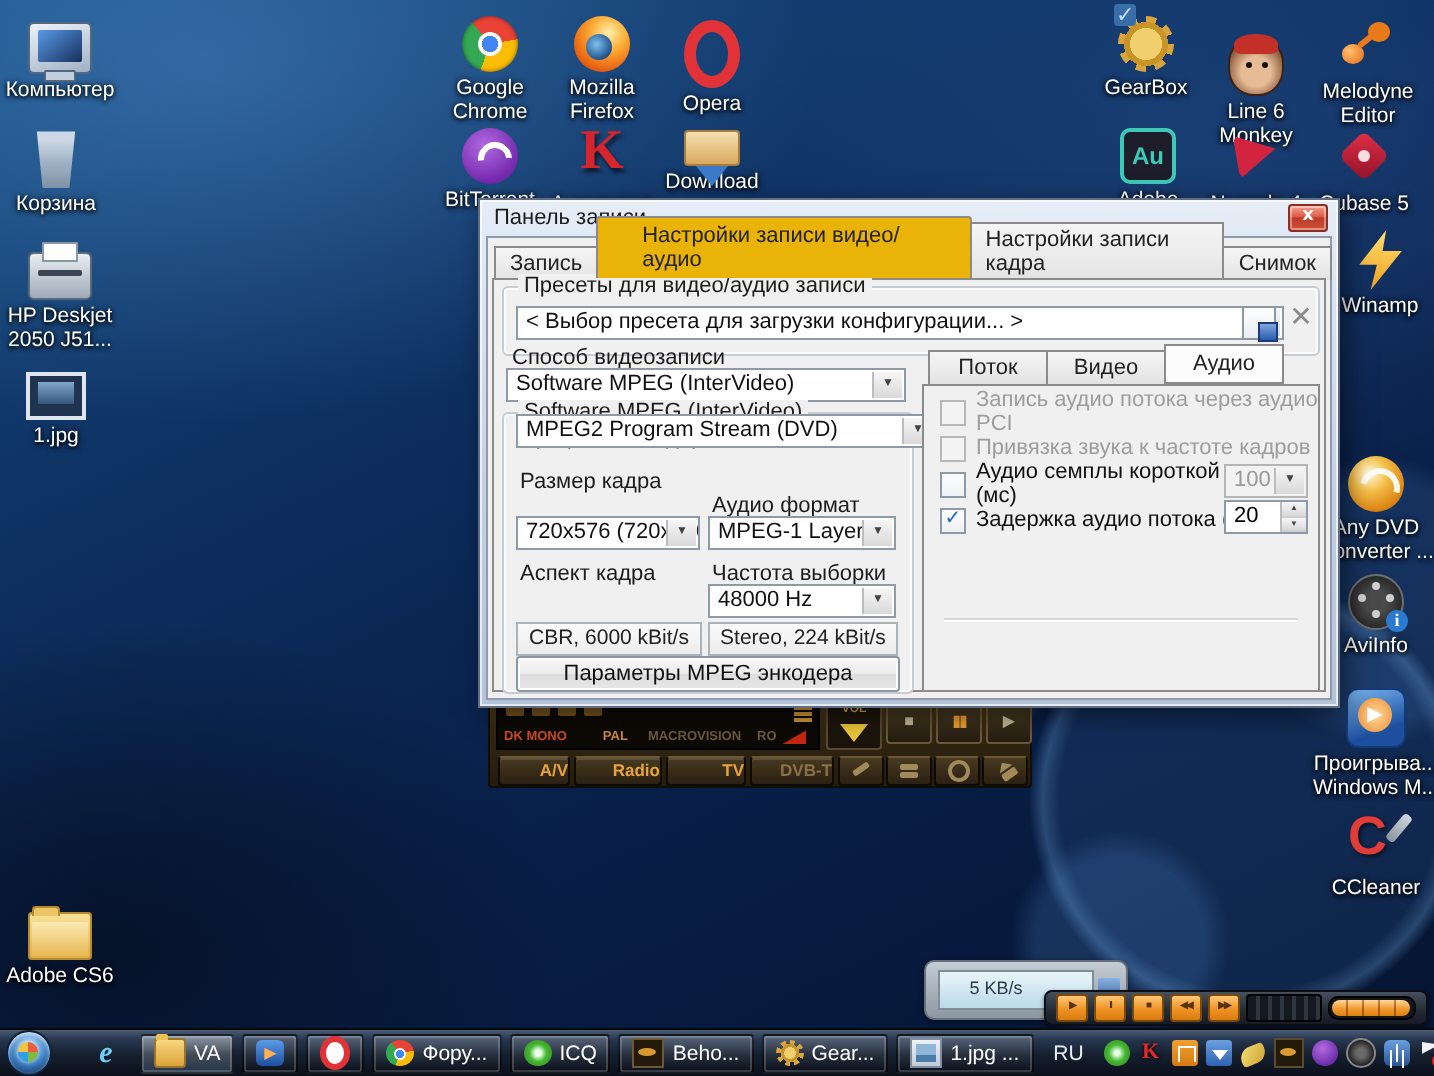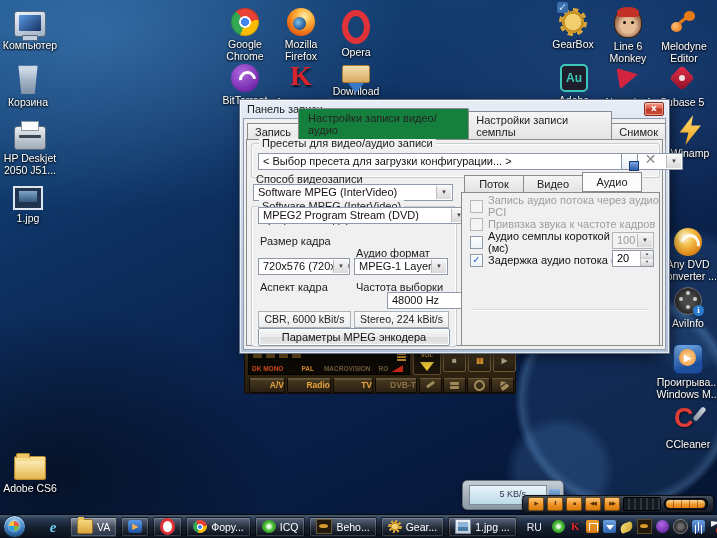--- a/index.html
+++ b/index.html
@@ -70,21 +70,21 @@
     box-shadow:3px 4px 12px rgba(0,0,0,.5), inset 0 0 0 1px rgba(255,255,255,.65);}
   .titlebar{height:18px;display:flex;align-items:center;padding:0 5px 0 7px;font-size:11px;color:#1c1c1c;}
   .wtitle{flex:1;}
   .closebtn{width:18px;height:12px;border:1px solid #8c2e1f;border-radius:2px;
     background:linear-gradient(#f2a394,#dd5a44 45%,#bb3a29 50%,#cf5135);color:#fff;
     font:bold 9px/11px "DejaVu Sans",sans-serif;text-align:center;box-shadow:inset 0 0 0 1px rgba(255,255,255,.4);}
   .client{position:absolute;left:3px;right:3px;top:18px;bottom:3px;background:#f0f0f0;border:1px solid #8f9cb0;}
   .dtabs{position:absolute;left:3px;top:1px;height:19px;display:flex;align-items:flex-end;}
   .tab{position:relative;font-size:11px;color:#222;padding:2px 7px 2px;border:1px solid #8b8b8b;border-bottom:none;
     background:linear-gradient(#f5f5f5,#e3e3e3);margin-right:-1px;top:1px;}
-  .tab.active{background:#15803d;padding:3px 9px 3px;top:0;z-index:3;border-top-left-radius:2px;border-top-right-radius:2px;}
+  .tab.active{background:#eab308;padding:3px 22px 3px;top:0;z-index:3;border-top-left-radius:2px;border-top-right-radius:2px;}
   .page{position:absolute;left:2px;right:2px;top:20px;bottom:3px;border:1px solid #8b8b8b;background:#f0f0f0;}
   .group{position:absolute;border:1px solid #c6ccd2;border-radius:3px;box-shadow:inset 0 0 0 1px #fdfdfd;}
   .glabel{position:absolute;top:-7px;left:7px;background:#f0f0f0;padding:0 3px;font-size:11px;color:#1c1c1c;}
   .lbl{position:absolute;font-size:11px;color:#1c1c1c;white-space:nowrap;}
   .combo{position:absolute;height:17px;background:#fff;border:1px solid #8e9aa7;font-size:11px;color:#111;
     line-height:15px;padding-left:4px;white-space:nowrap;overflow:hidden;box-sizing:border-box;}
   .combo .arr{position:absolute;right:1px;top:1px;bottom:1px;width:14px;border-left:1px solid #bcbcbc;
     background:linear-gradient(#f6f6f6,#d9d9d9);color:#444;font-size:6px;line-height:13px;text-align:center;}
   .combo.dis{background:#f2f2f2;color:#9a9a9a;border-color:#b5b5b5;}
   .readout{position:absolute;height:15px;border:1px solid #aab2ba;background:linear-gradient(#fbfbfb,#ececec);
@@ -135,21 +135,21 @@
   .tvbtn.dim{color:#8a7048;}
   .tvibtn{position:absolute;top:31px;width:21px;height:13px;background:linear-gradient(#483a20,#2a2012);border:1px solid #0e0a05;border-top-color:#6b5836;border-radius:2px;}
   .tvibtn::after{content:"";position:absolute;left:6px;top:4px;width:9px;height:3px;background:#a08a5a;transform:rotate(-35deg);border-radius:1px;}
   .tvibtn.v2::after{transform:none;box-shadow:0 4px 0 #a08a5a;top:3px;}
   .tvibtn.v3::after{width:7px;height:7px;background:transparent;border:2px solid #a08a5a;border-radius:50%;top:1px;}
   .tvibtn.v4::after{width:0;height:0;background:transparent;border-left:4px solid transparent;border-right:4px solid transparent;border-bottom:4px solid #a08a5a;box-shadow:0 5px 0 #a08a5a;top:2px;}
   
   .speed{position:absolute;left:462px;top:480px;width:100px;height:28px;z-index:6;border-radius:5px;
     background:linear-gradient(#c4cdd5,#8d97a1);border:1px solid #66707a;box-shadow:0 1px 3px rgba(0,0,0,.45);}
   .speed-lcd{position:absolute;left:6px;top:4px;right:16px;bottom:4px;background:linear-gradient(#eaf5fa,#bcd9e8);
-    border:1px solid #7d8d99;font-size:9px;color:#2a3a48;text-align:right;padding:3px 20px 0 0;}
+    border:1px solid #7d8d99;font-size:9px;color:#2a3a48;text-align:center;padding:3px 20px 0 0;}
   .speed-shield{position:absolute;right:3px;top:8px;width:11px;height:13px;background:linear-gradient(#8ab2e0,#2f5a9a);
     clip-path:polygon(0 0,100% 0,100% 58%,50% 100%,0 58%);border-radius:1px;}
   .mplayer{position:absolute;left:522px;top:495px;width:192px;height:18px;z-index:6;display:flex;align-items:center;gap:3px;
     padding:0 5px;box-sizing:border-box;border-radius:4px;border:1px solid #0b0e14;
     background:linear-gradient(#46505e,#252c38 55%,#161b25);box-shadow:0 1px 2px rgba(0,0,0,.5);}
   .mp-btn{width:14px;height:12px;flex:none;background:linear-gradient(#ffc878,#ef9326 55%,#d97c10);border:1px solid #7a4a08;
     border-radius:2px;color:#5a3305;font-size:5px;line-height:11px;text-align:center;font-weight:bold;letter-spacing:-1px;}
   .mp-lcd{width:36px;height:12px;flex:none;background:#14181f;border:1px solid #000;border-radius:2px;
     background-image:repeating-linear-gradient(90deg,transparent 0 4px,rgba(120,140,160,.25) 4px 6px);}
   .mp-vol{flex:1;height:10px;border:1px solid #000;border-radius:5px;background:#12161d;position:relative;overflow:hidden;}
@@ -252,21 +252,21 @@
         <span class="dlabel">Антивирус</span>
       </div>
       <div class="dicon" style="left: 320px; top: 62px;">
         <span class="ic i-download"></span>
         <span class="dlabel">Download</span>
       </div>
       <div class="dicon" style="left: 537px; top: 6px;">
         <span class="ic i-gearbox"></span>
         <span class="dlabel">GearBox</span>
       </div>
-      <div class="dicon" style="left: 592px; top: 6px;">
+      <div class="dicon" style="left: 592px; top: 16px;">
         <span class="ic i-monkey"></span>
         <span class="dlabel">Line 6
 Monkey</span>
       </div>
       <div class="dicon" style="left: 648px; top: 6px;">
         <span class="ic i-melodyne"></span>
         <span class="dlabel">Melodyne
 Editor</span>
       </div>
       <div class="dicon" style="left: 538px; top: 62px;">
@@ -348,28 +348,28 @@
 
   <div class="window">
     <div class="titlebar">
       <span class="wtitle">Панель записи</span>
       <span class="closebtn">x</span>
     </div>
     <div class="client">
       <div class="dtabs" id="dlg-tabs">
           <span class="tab">Запись</span>
           <span class="tab active">Настройки записи видео/аудио</span>
-          <span class="tab">Настройки записи семплы</span>
+          <span class="tab">Настройки записи кадра</span>
           <span class="tab">Снимок</span>
         </div>
       <div class="page">
 
         <div class="group" style="left:4px;top:3px;width:407px;height:33px;">
           <span class="glabel">Пресеты для видео/аудио записи</span>
-          <div class="combo" style="left:6px;top:9px;width:425px;">
+          <div class="combo" style="left:6px;top:9px;width:384px;">
             <span>&lt; Выбор пресета для загрузки конфигурации... &gt;</span>
             <span class="arr">▼</span>
           </div>
           <span class="miniicon ico-save" style="left:369px;top:9px;"></span>
           <span class="miniicon ico-x" style="left:391px;top:8px;">✕</span>
         </div>
 
         <span class="lbl" style="left:9px;top:33px;text-align:right;">Способ видеозаписи</span>
         <div class="combo" style="left:6px;top:44px;width:200px;">
           <span>Software MPEG (InterVideo)</span>
@@ -388,21 +388,21 @@
           <div class="combo" style="left:6px;top:51px;width:92px;">
             <span>720x576 (720x480)</span>
             <span class="arr">▼</span>
           </div>
           <div class="combo" style="left:102px;top:51px;width:94px;">
             <span>MPEG-1 Layer II</span>
             <span class="arr">▼</span>
           </div>
           <span class="lbl" style="left:8px;top:74px;">Аспект кадра</span>
           <span class="lbl" style="left:104px;top:74px;">Частота выборки</span>
-          <div class="combo" style="left:102px;top:85px;width:94px;margin-left:33px;">
+          <div class="combo" style="left:102px;top:85px;width:94px;">
             <span>48000 Hz</span>
             <span class="arr">▼</span>
           </div>
           <div class="readout" style="left:6px;top:104px;width:91px;">CBR, 6000 kBit/s</div>
           <div class="readout" style="left:102px;top:104px;width:93px;">Stereo, 224 kBit/s</div>
           <div class="btn7" style="left:6px;top:121px;width:190px;height:16px;line-height:16px;">Параметры MPEG энкодера</div>
         </div>
 
         <div class="stabs" id="sub-tabs" style="left:217px;top:33px;">
             <span class="stab">Поток</span>

